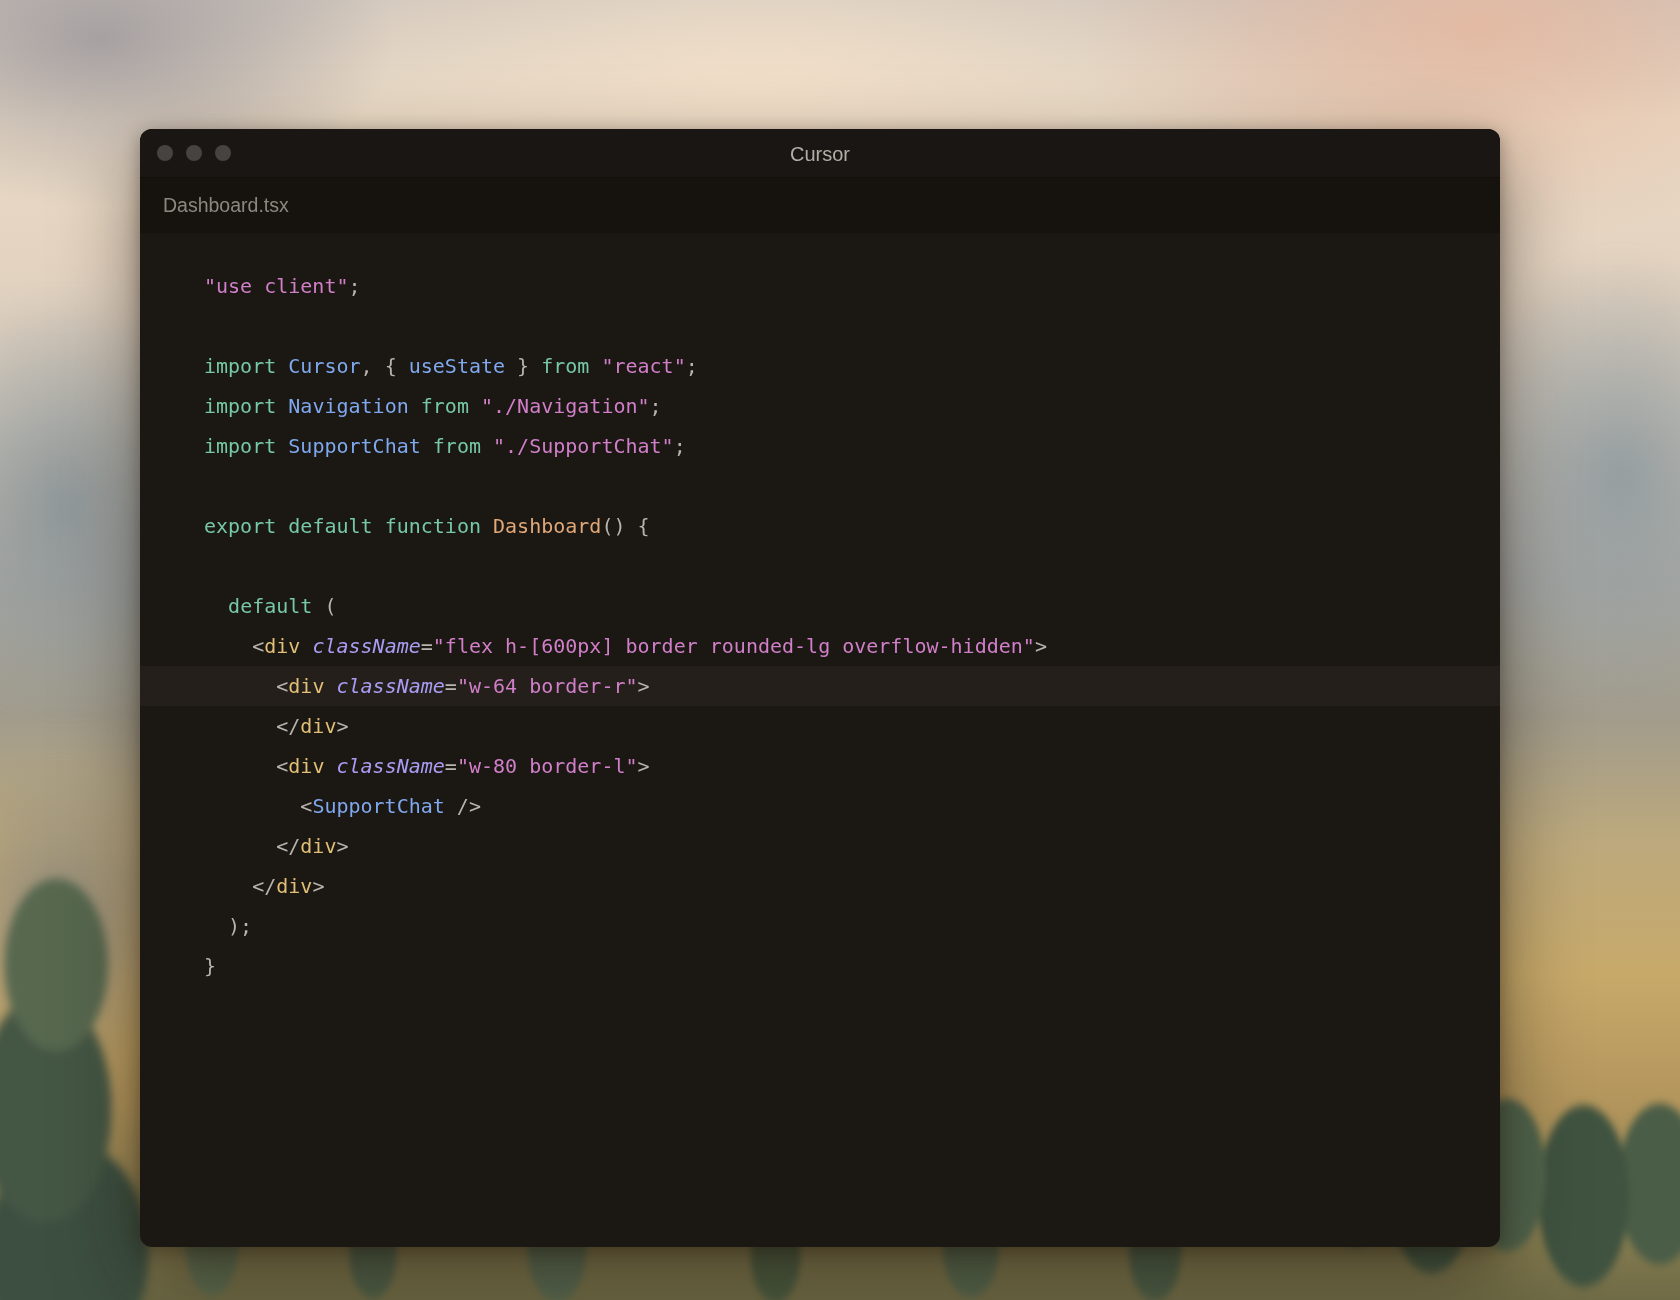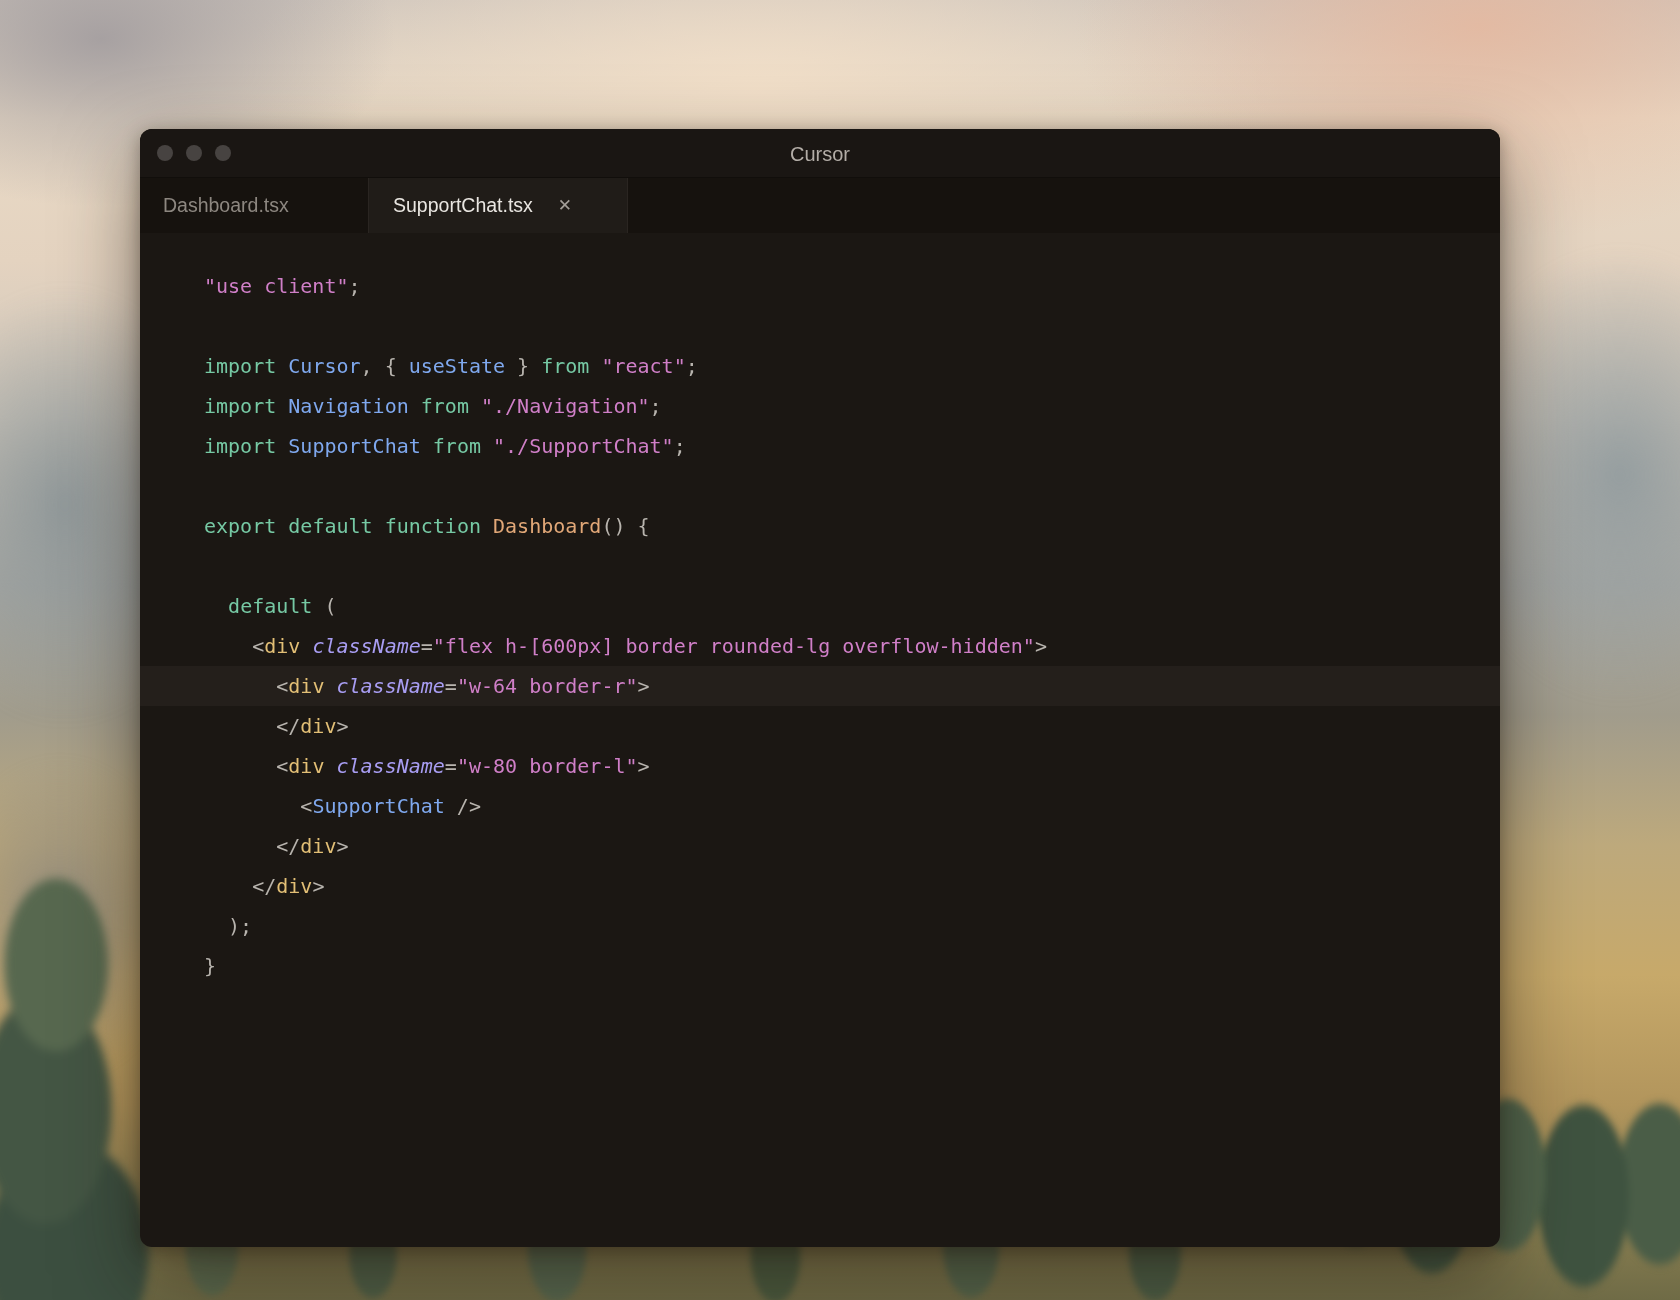--- a/index.html
+++ b/index.html
@@ -68,21 +68,21 @@
     border-radius:12px; overflow:hidden; background:var(--editor-bg);
     box-shadow:0 30px 80px rgba(25,18,10,.5), 0 4px 18px rgba(25,18,10,.35);margin-top:40px; }
 
   .titlebar { height:48px; background:var(--titlebar-bg); position:relative; }
   .traffic-lights { position:absolute; left:17px; top:16px; display:flex; gap:13px; }
   .light { width:16px; height:16px; border-radius:50%; background:var(--traffic); }
   .window-title { position:absolute; left:0; right:0; top:0; height:48px; line-height:50px;
     text-align:center; color:var(--title-fg); font-size:20px; }
 
   .tabbar { height:55px; background:var(--tabbar-bg); border-top:1px solid #110e0b;
-    display:flex; align-items:stretch; }
+    display:flex; align-items:stretch;gap:21px; }
   .tab { display:flex; align-items:center; font-size:19.5px; box-sizing:border-box; cursor:default; }
   .tab-inactive { width:228px; padding-left:23px; color:var(--tab-inactive-fg); }
   .tab-active { width:260px; padding-left:24px; color:var(--tab-active-fg);
     background:var(--activetab-bg);
     border-left:1px solid var(--tab-border); border-right:1px solid var(--tab-border); }
   .tab-close { margin-left:22px; color:#a39e98; font-size:17px; line-height:1; padding:3px; }
 
   
   .editor { padding-top:33px; font-family:"DejaVu Sans Mono", monospace;
     font-size:20px; color:var(--pn); }
@@ -116,24 +116,20 @@
         <div class="light"></div>
         <div class="light"></div>
       </div>
       <div class="window-title">Cursor</div>
     </div>
 
     <div class="tabbar">
       <div class="tab tab-inactive">
         <span>Dashboard.tsx</span>
       </div>
-      <div class="tab tab-active">
-        <span>SupportChat.tsx</span>
-        <span class="tab-close">✕</span>
-      </div>
     </div>
 
     <div class="editor">
       <div>
           <div class="code-line"><span class="tok-str">"use client"</span><span class="tok-pn">;</span></div>
           <div class="code-line">&nbsp;</div>
           <div class="code-line"><span class="tok-kw">import</span><span class="tok-pn"> </span><span class="tok-id">Cursor</span><span class="tok-pn">, { </span><span class="tok-id">useState</span><span class="tok-pn"> } </span><span class="tok-kw">from</span><span class="tok-pn"> </span><span class="tok-str">"react"</span><span class="tok-pn">;</span></div>
           <div class="code-line"><span class="tok-kw">import</span><span class="tok-pn"> </span><span class="tok-id">Navigation</span><span class="tok-pn"> </span><span class="tok-kw">from</span><span class="tok-pn"> </span><span class="tok-str">"./Navigation"</span><span class="tok-pn">;</span></div>
           <div class="code-line"><span class="tok-kw">import</span><span class="tok-pn"> </span><span class="tok-id">SupportChat</span><span class="tok-pn"> </span><span class="tok-kw">from</span><span class="tok-pn"> </span><span class="tok-str">"./SupportChat"</span><span class="tok-pn">;</span></div>
           <div class="code-line">&nbsp;</div>

